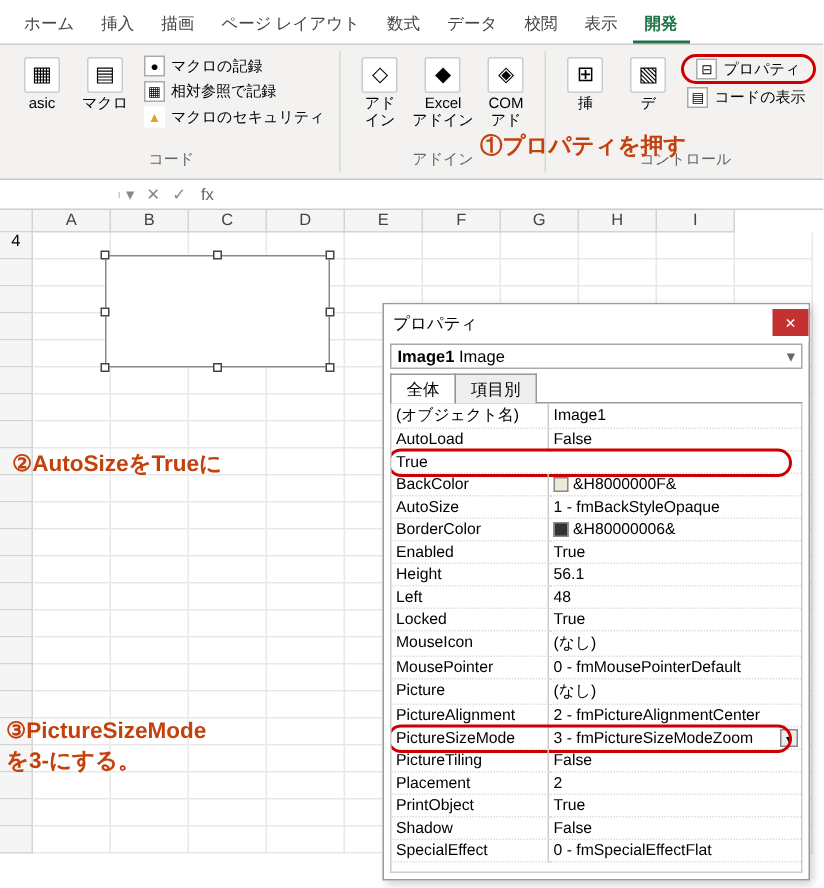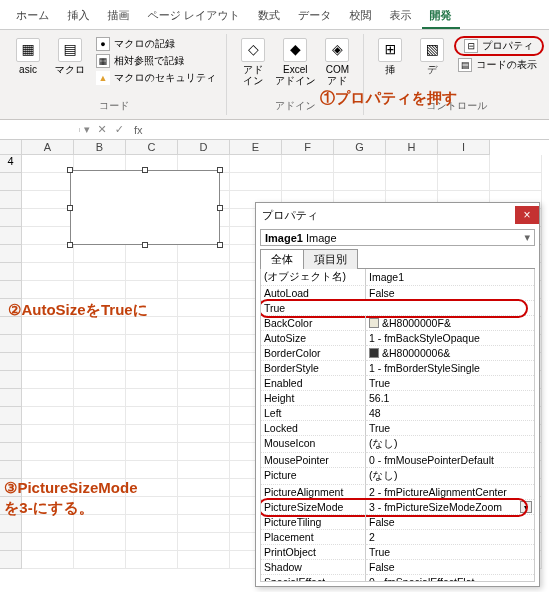--- a/index.html
+++ b/index.html
@@ -523,26 +523,20 @@
         </div>
       </div>
       <div class="prop-row">
         <div class="prop-name">BorderColor</div>
         <div class="prop-value">
           <span class="swatch" style="background: rgb(51, 51, 51);"></span>
           <span>&amp;H80000006&amp;</span>
         </div>
       </div>
       <div class="prop-row">
-        <div class="prop-name">BorderStyle</div>
-        <div class="prop-value">
-          <span>1 - fmBorderStyleSingle</span>
-        </div>
-      </div>
-      <div class="prop-row">
         <div class="prop-name">Enabled</div>
         <div class="prop-value">
           <span>True</span>
         </div>
       </div>
       <div class="prop-row">
         <div class="prop-name">Height</div>
         <div class="prop-value">
           <span>56.1</span>
         </div>

